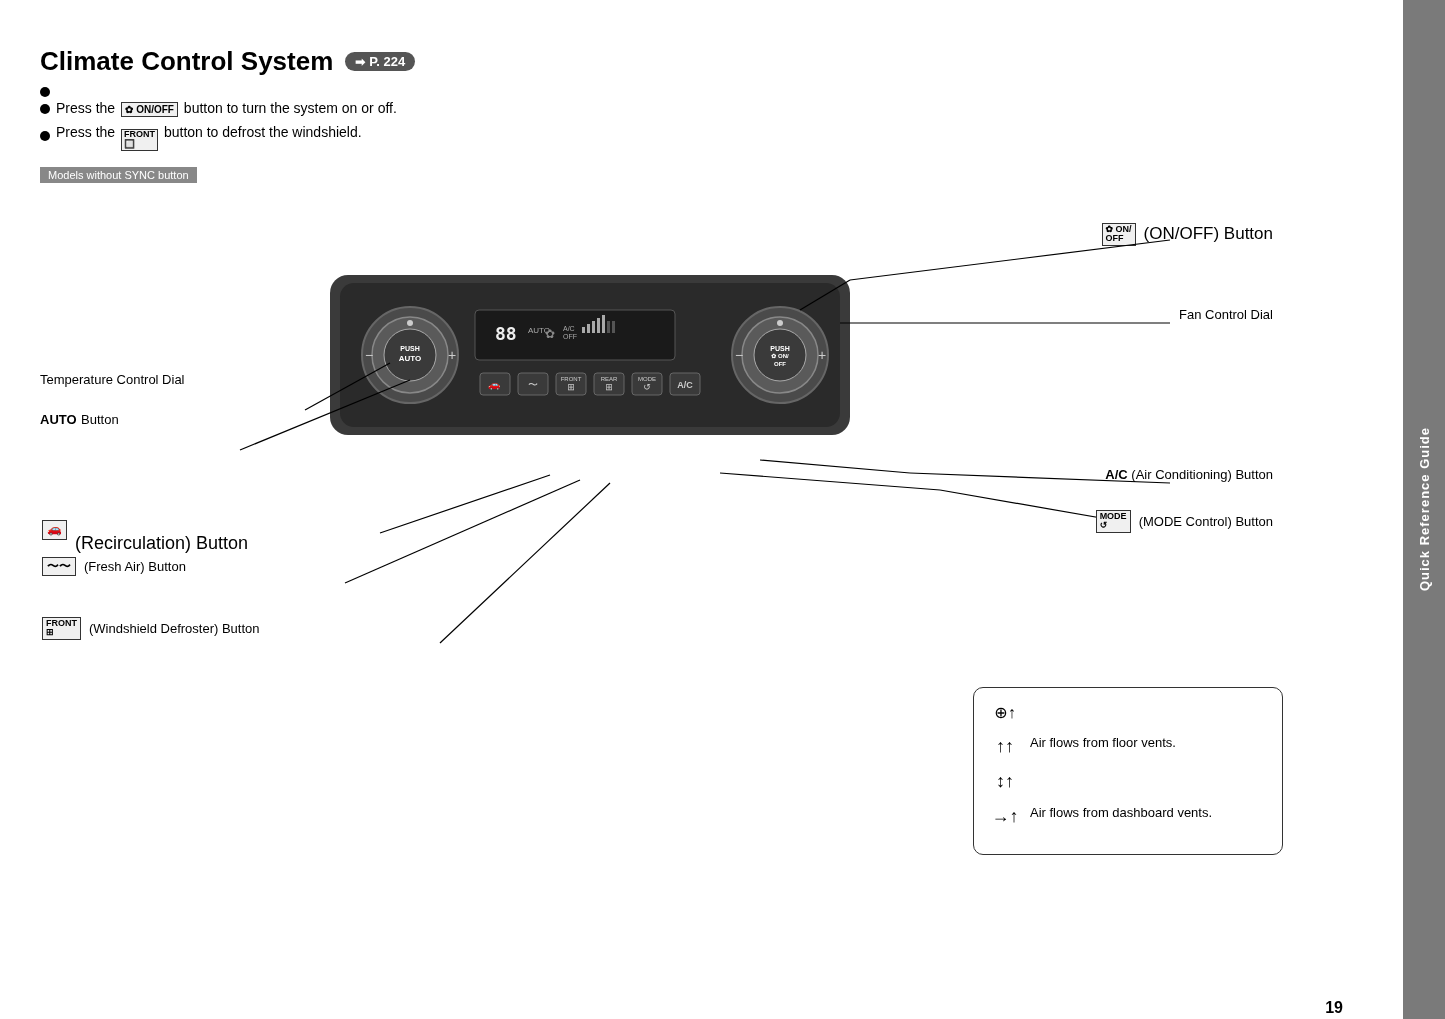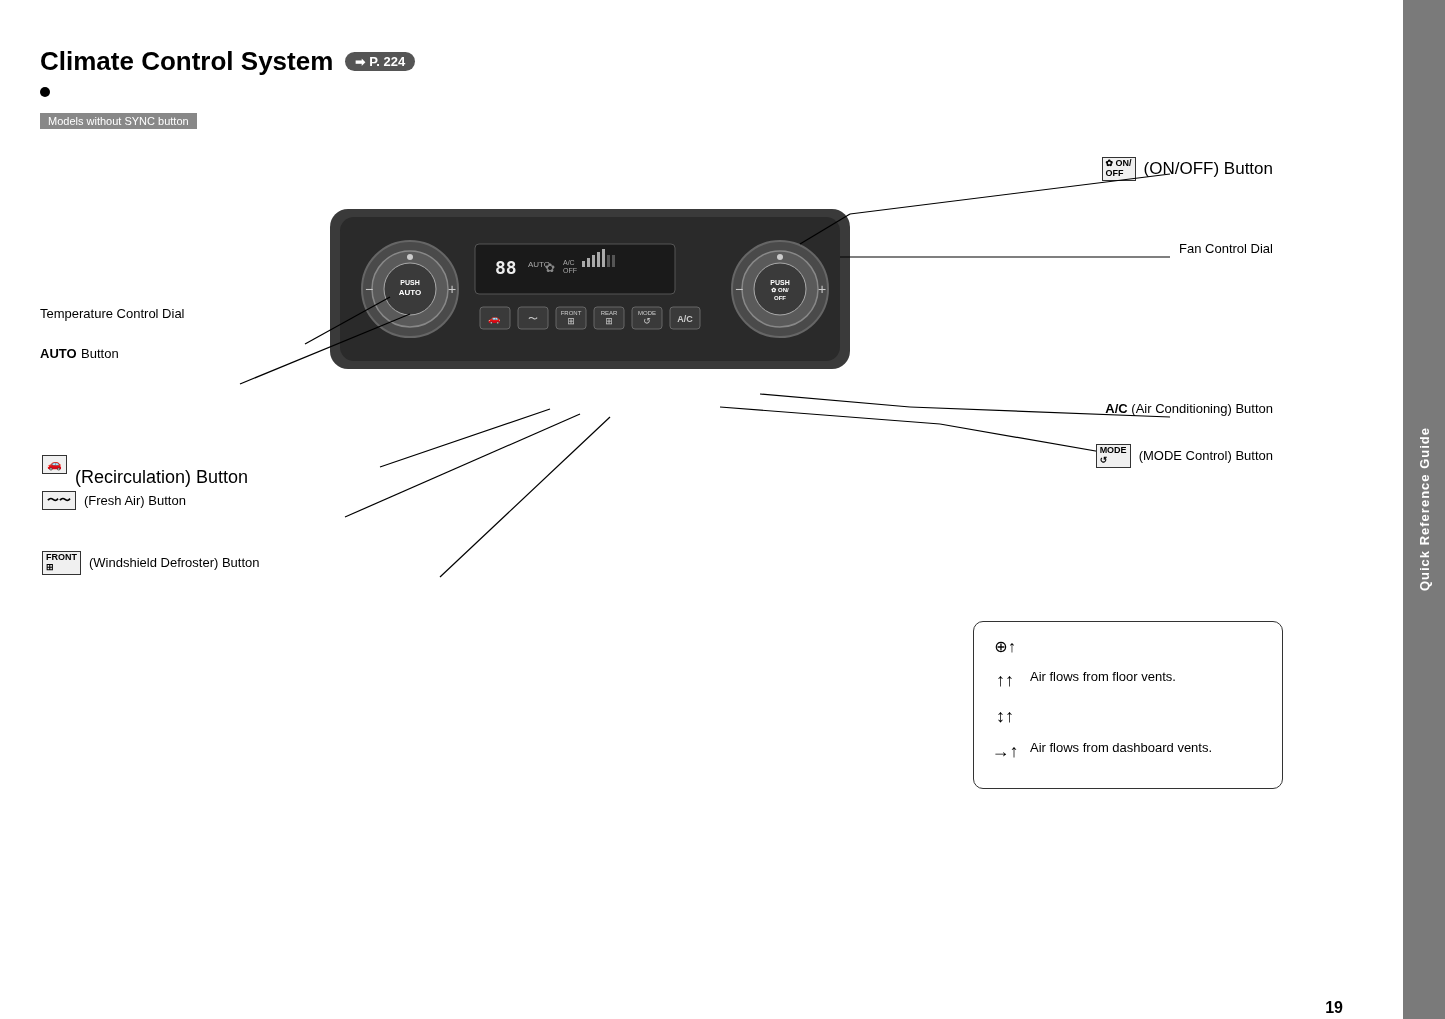--- a/index.html
+++ b/index.html
@@ -106,21 +106,21 @@
       padding: 0px 2px;
     }
 
     
     .models-badge {
       display: inline-block;
       background: #888;
       color: white;
       font-size: 11px;
       padding: 2px 8px;
-      margin-bottom: 20px;
+      margin-bottom: 32px;
     }
 
     
     .diagram-area {
       position: relative;
       width: 100%;
       height: 700px;
     }
 
     
@@ -189,20 +189,28 @@
     <span class="page-ref-badge">
       <span class="arrow-icon">➡</span>
       <span>P. 224</span>
     </span>
   </div>
 
   
   <ul class="intro-list">
     <li>
       <span class="bullet"></span>
+    </li>
+    <li>
+      <span class="bullet"></span>
+      <span>Press the <span class="inline-btn">✿ ON/<br style="display:none">OFF</span> button to turn the system on or off.</span>
+    </li>
+    <li>
+      <span class="bullet"></span>
+      <span>Press the <span class="inline-btn inline-btn-small">FRONT<br>🔲</span> button to defrost the windshield.</span>
     </li>
   </ul>
 
   
   <div class="models-badge">Models without SYNC button</div>
 
   
   <div class="diagram-area">
 
     <div class="climate-panel">

